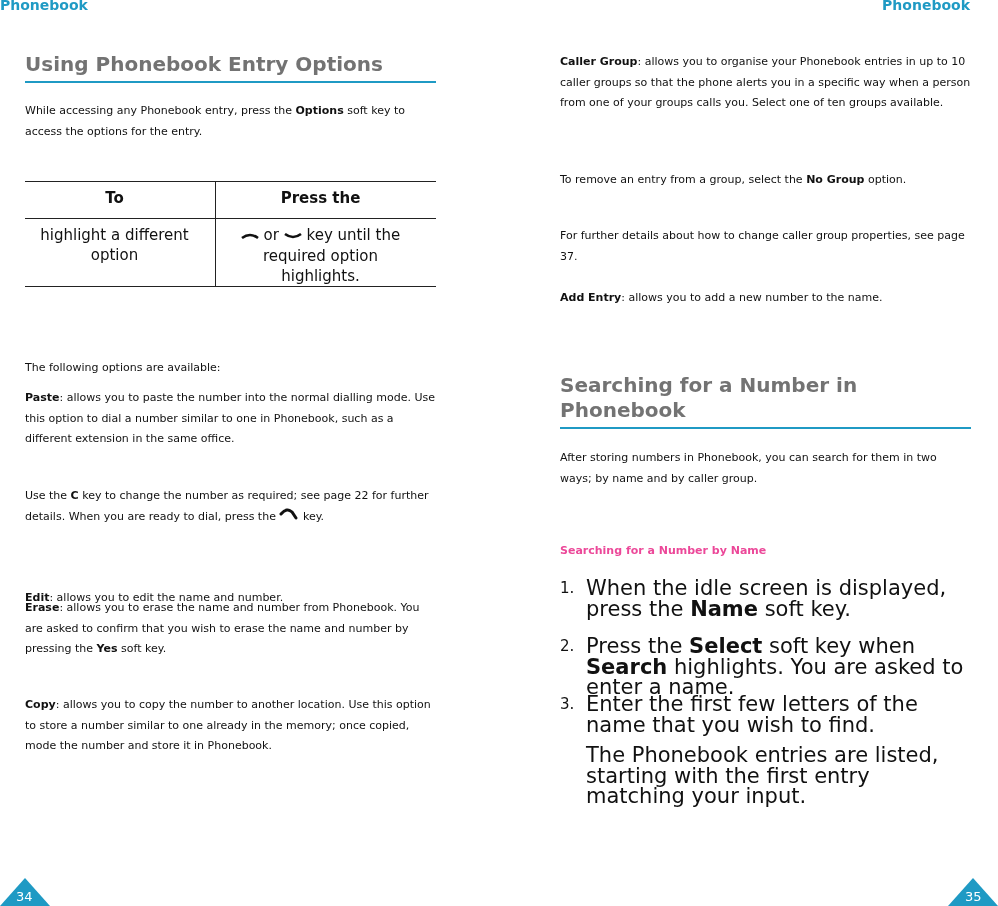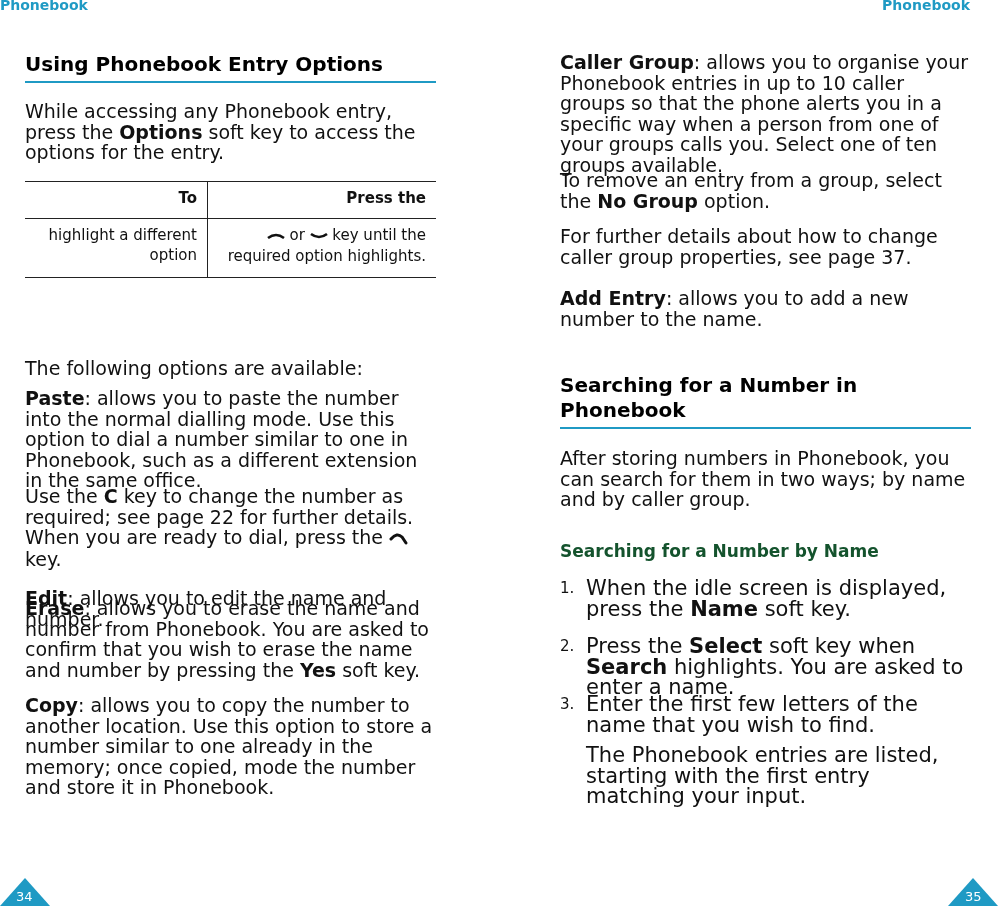--- a/index.html
+++ b/index.html
@@ -3,27 +3,27 @@
 <meta charset="utf-8">
 <style>
   html, body { margin:0; padding:0; background:#ffffff; }
   body { width:998px; height:906px; position:relative; overflow:hidden;
          font-family:"DejaVu Sans","Liberation Sans",sans-serif; color:#111; }
   .header { position:absolute; top:-3px; font-weight:bold; font-size:14px; color:#1f9ac4; }
   .page { position:absolute; top:0; }
   .left { left:25px; width:411px; }
   .right { left:560px; width:411px; }
   h1 { font-size:20px; font-weight:bold; margin:0; line-height:25px; padding-bottom:4px;
-       border-bottom:2px solid #1f9ac4; color:#000000; }
-  h2 { font-size:17px; font-weight:bold; margin:0; line-height:22px; color:#14532d; }
-  p { font-size:19px; line-height:20.5px; margin:0; }
+       border-bottom:2px solid #1f9ac4; color:#737373; }
+  h2 { font-size:11px; font-weight:bold; margin:0; line-height:22px; color:#ec4899; }
+  p { font-size:11px; line-height:20.5px; margin:0; }
   b { font-weight:bold; }
   .abs { position:absolute; }
   table { border-collapse:collapse; width:411px; font-size:15px; }
-  td, th { text-align:right; vertical-align:top; padding:6px 10px 0 7px; line-height:20px; }
+  td, th { text-align:center; vertical-align:top; padding:6px 18px 0 7px; line-height:20px; }
   th { font-weight:bold; height:30px; padding-top:6px; }
   tr { border-top:1px solid #222; }
   tr:last-child { border-bottom:1px solid #222; }
   td.c1, th.c1 { width:165px; border-right:1px solid #222; }
   tr.r1 td { height:52px; }
   tr.r2 td { height:52px; }
   .icon { display:inline-block; vertical-align:middle; }
   .ol { position:absolute; left:0; width:411px; }
   .ol .num { position:absolute; left:0; font-size:15px; line-height:20.5px; }
   .ol .txt { position:absolute; left:26px; width:385px; font-size:21px; line-height:20.5px; }

